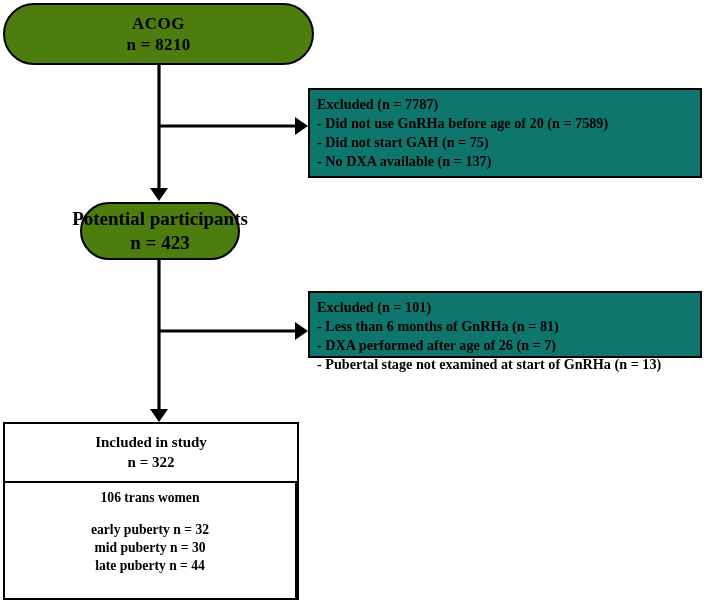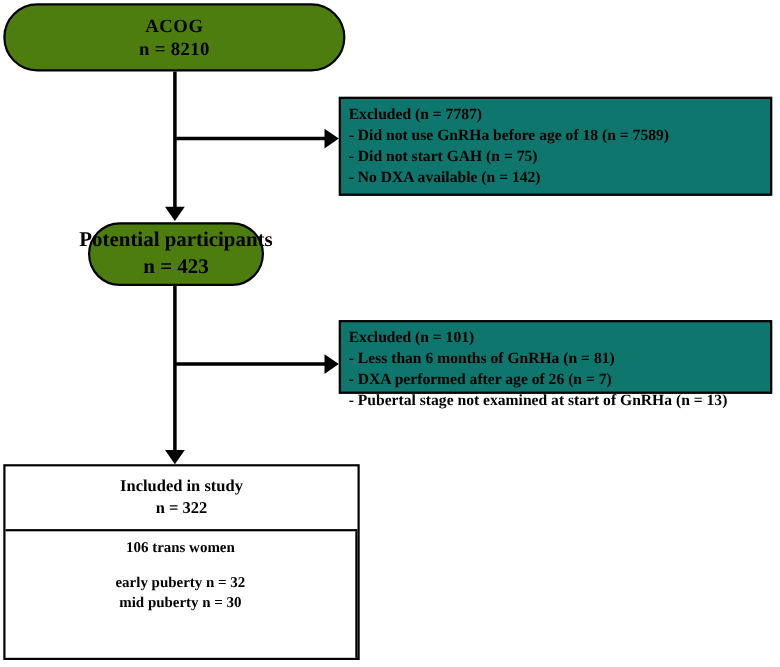--- a/index.html
+++ b/index.html
@@ -85,21 +85,21 @@
     width: 394px;
     height: 67px;
   }
   .excl-box .excl-line { display: block; }
 
   
   #box-included {
     position: absolute;
     left: 3px;
     top: 422px;
-    width: 324px;
+    width: 296px;
     height: 178px;
     box-sizing: border-box;
     border: 2.5px solid #000000;
     background: #ffffff;
     display: flex;
     flex-direction: column;
     font-weight: bold;
   }
   #included-header {
     height: 57px;
@@ -177,23 +177,23 @@
     </g>
   </svg>
 
   <div class="node stadium" id="node-acog">
     <div class="line line-title">ACOG</div>
     <div class="line line-n">n = 8210</div>
   </div>
 
   <div class="excl-box" id="box-excluded-1">
     <span class="excl-line">Excluded (n = 7787)</span>
-    <span class="excl-line">- Did not use GnRHa before age of 18 (n = 7589)</span>
+    <span class="excl-line">- Did not use GnRHa before age of 20 (n = 7589)</span>
     <span class="excl-line">- Did not start GAH (n = 75)</span>
-    <span class="excl-line">- No DXA available (n = 142)</span>
+    <span class="excl-line">- No DXA available (n = 137)</span>
   </div>
 
   <div class="node stadium" id="node-potential">
     <div class="line line-title">Potential participants</div>
     <div class="line line-n">n = 423</div>
   </div>
 
   <div class="excl-box" id="box-excluded-2">
     <span class="excl-line">Excluded (n = 101)</span>
     <span class="excl-line">- Less than 6 months of GnRHa (n = 81)</span>
@@ -204,17 +204,18 @@
   <div id="box-included">
     <div id="included-header">
       <div>Included in study</div>
       <div>n = 322</div>
     </div>
     <div id="included-cols">
       <div class="incl-col left">
         <div class="incl-col-title">106 trans women</div>
         <div class="incl-col-row">early puberty n = 32</div>
         <div class="incl-col-row">mid puberty n = 30</div>
+        <div class="incl-col-row">late puberty n = 44</div>
       </div>
     </div>
   </div>
 
 </div>
 
 </body></html>

